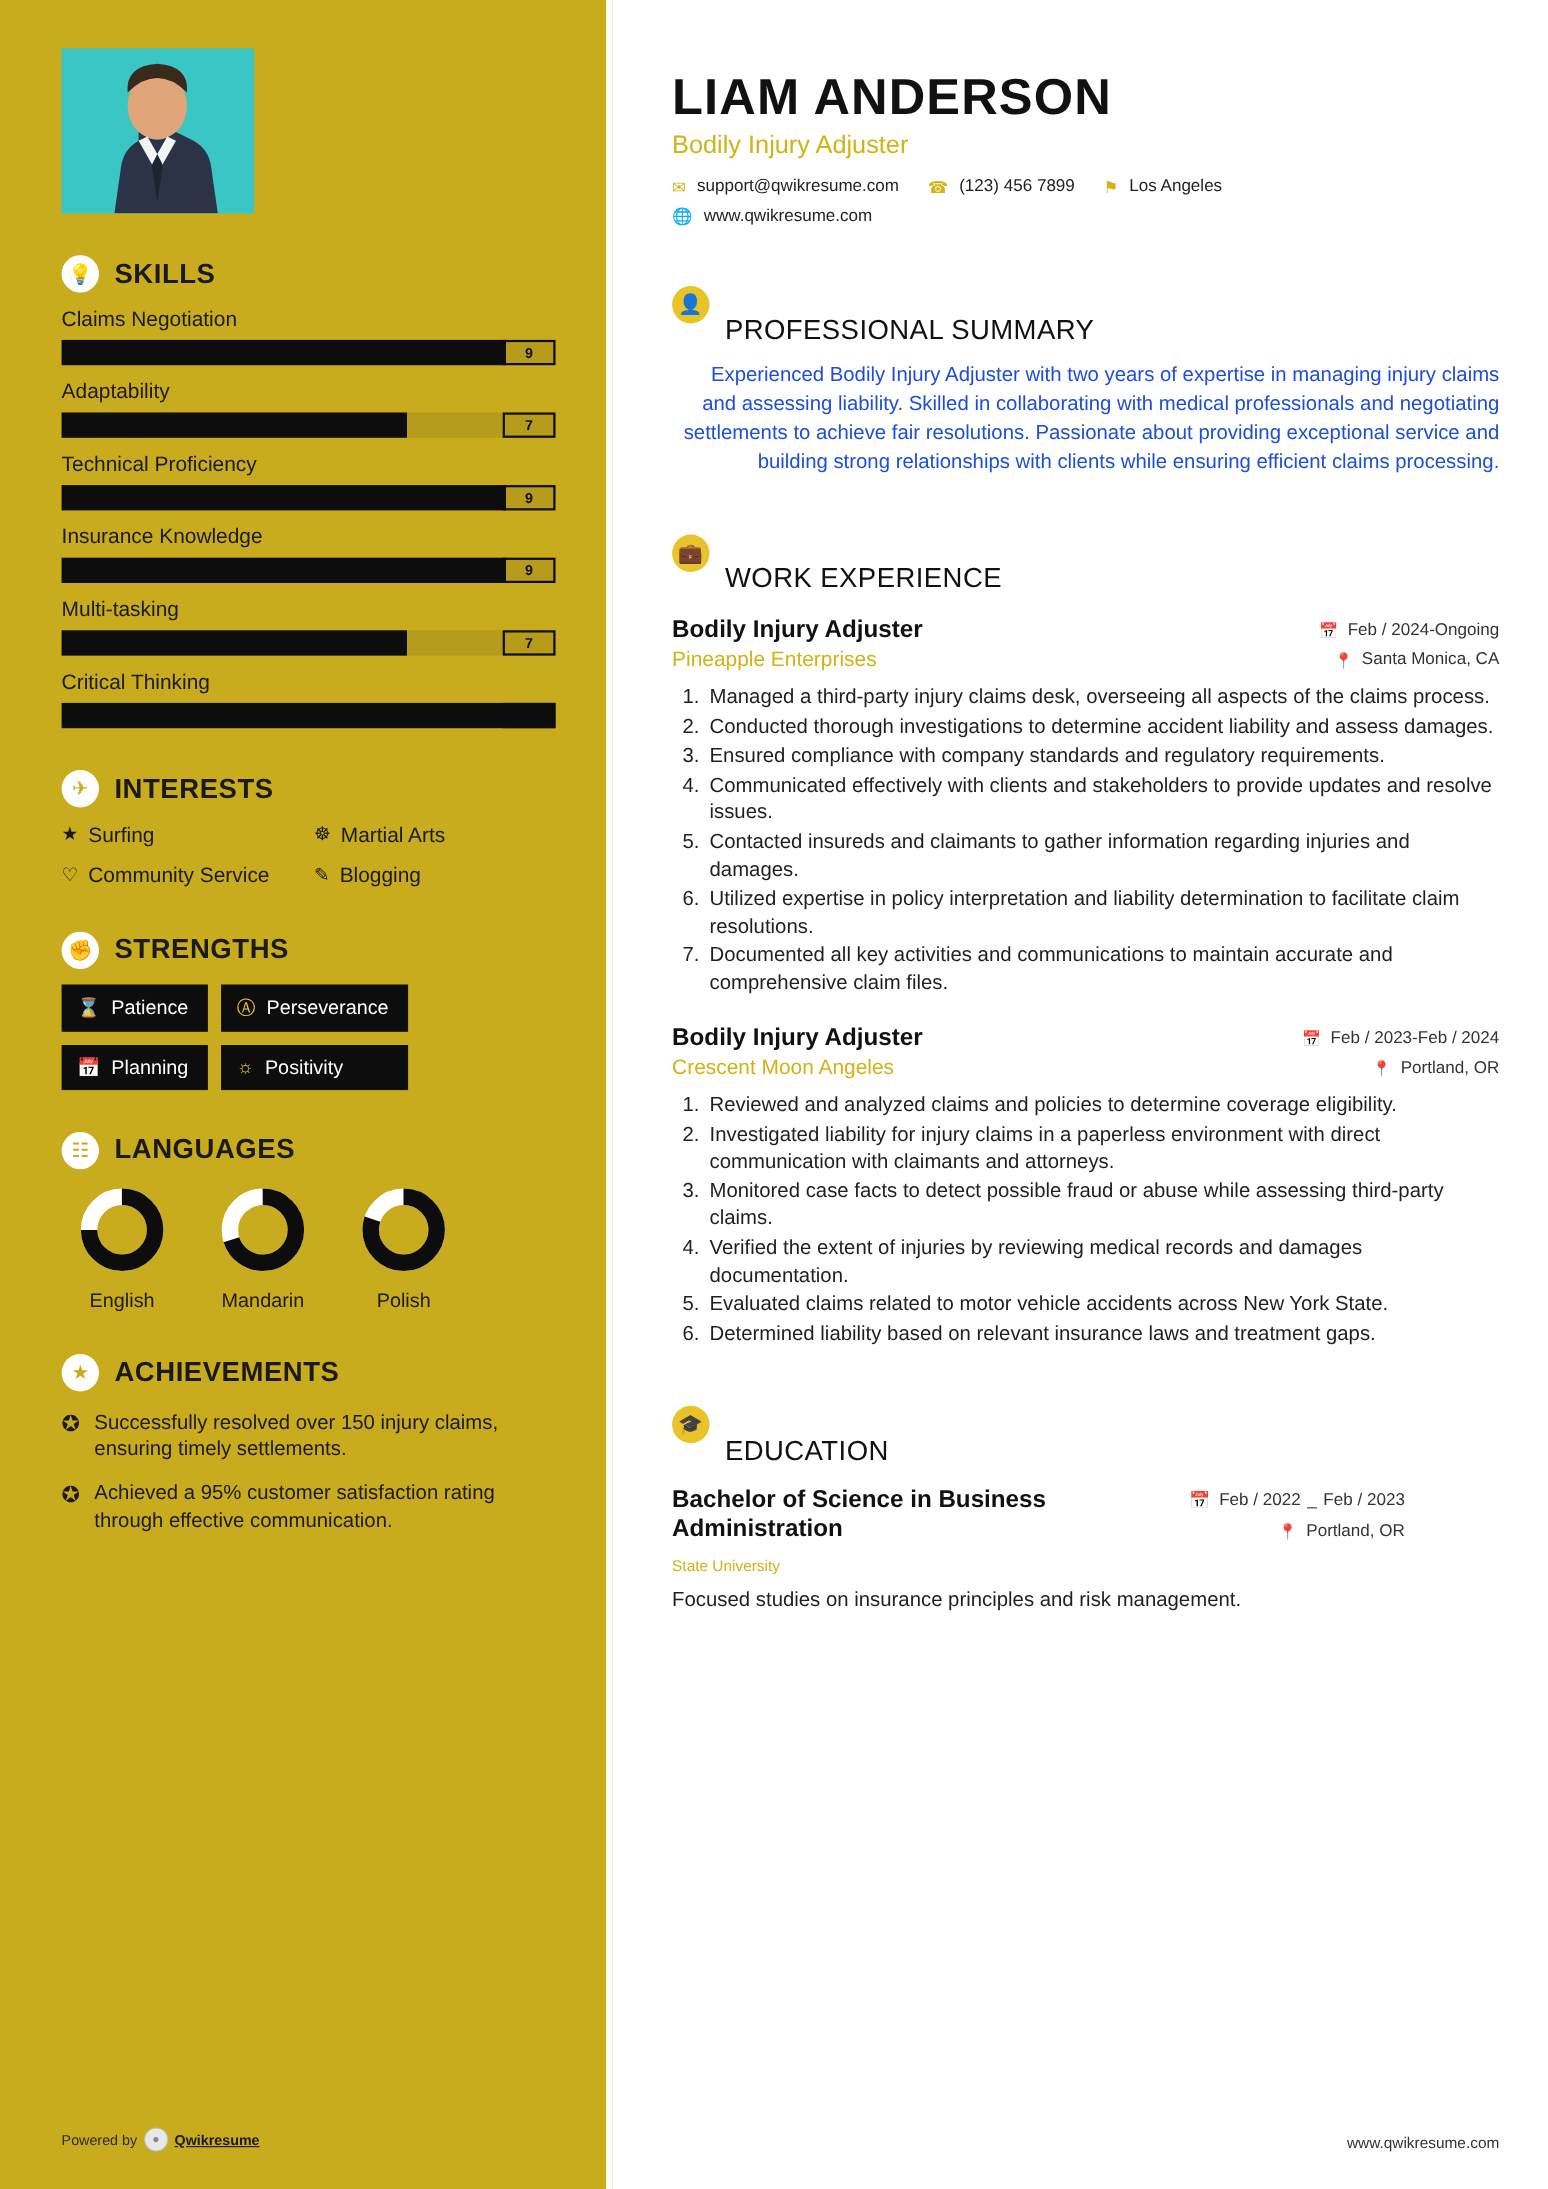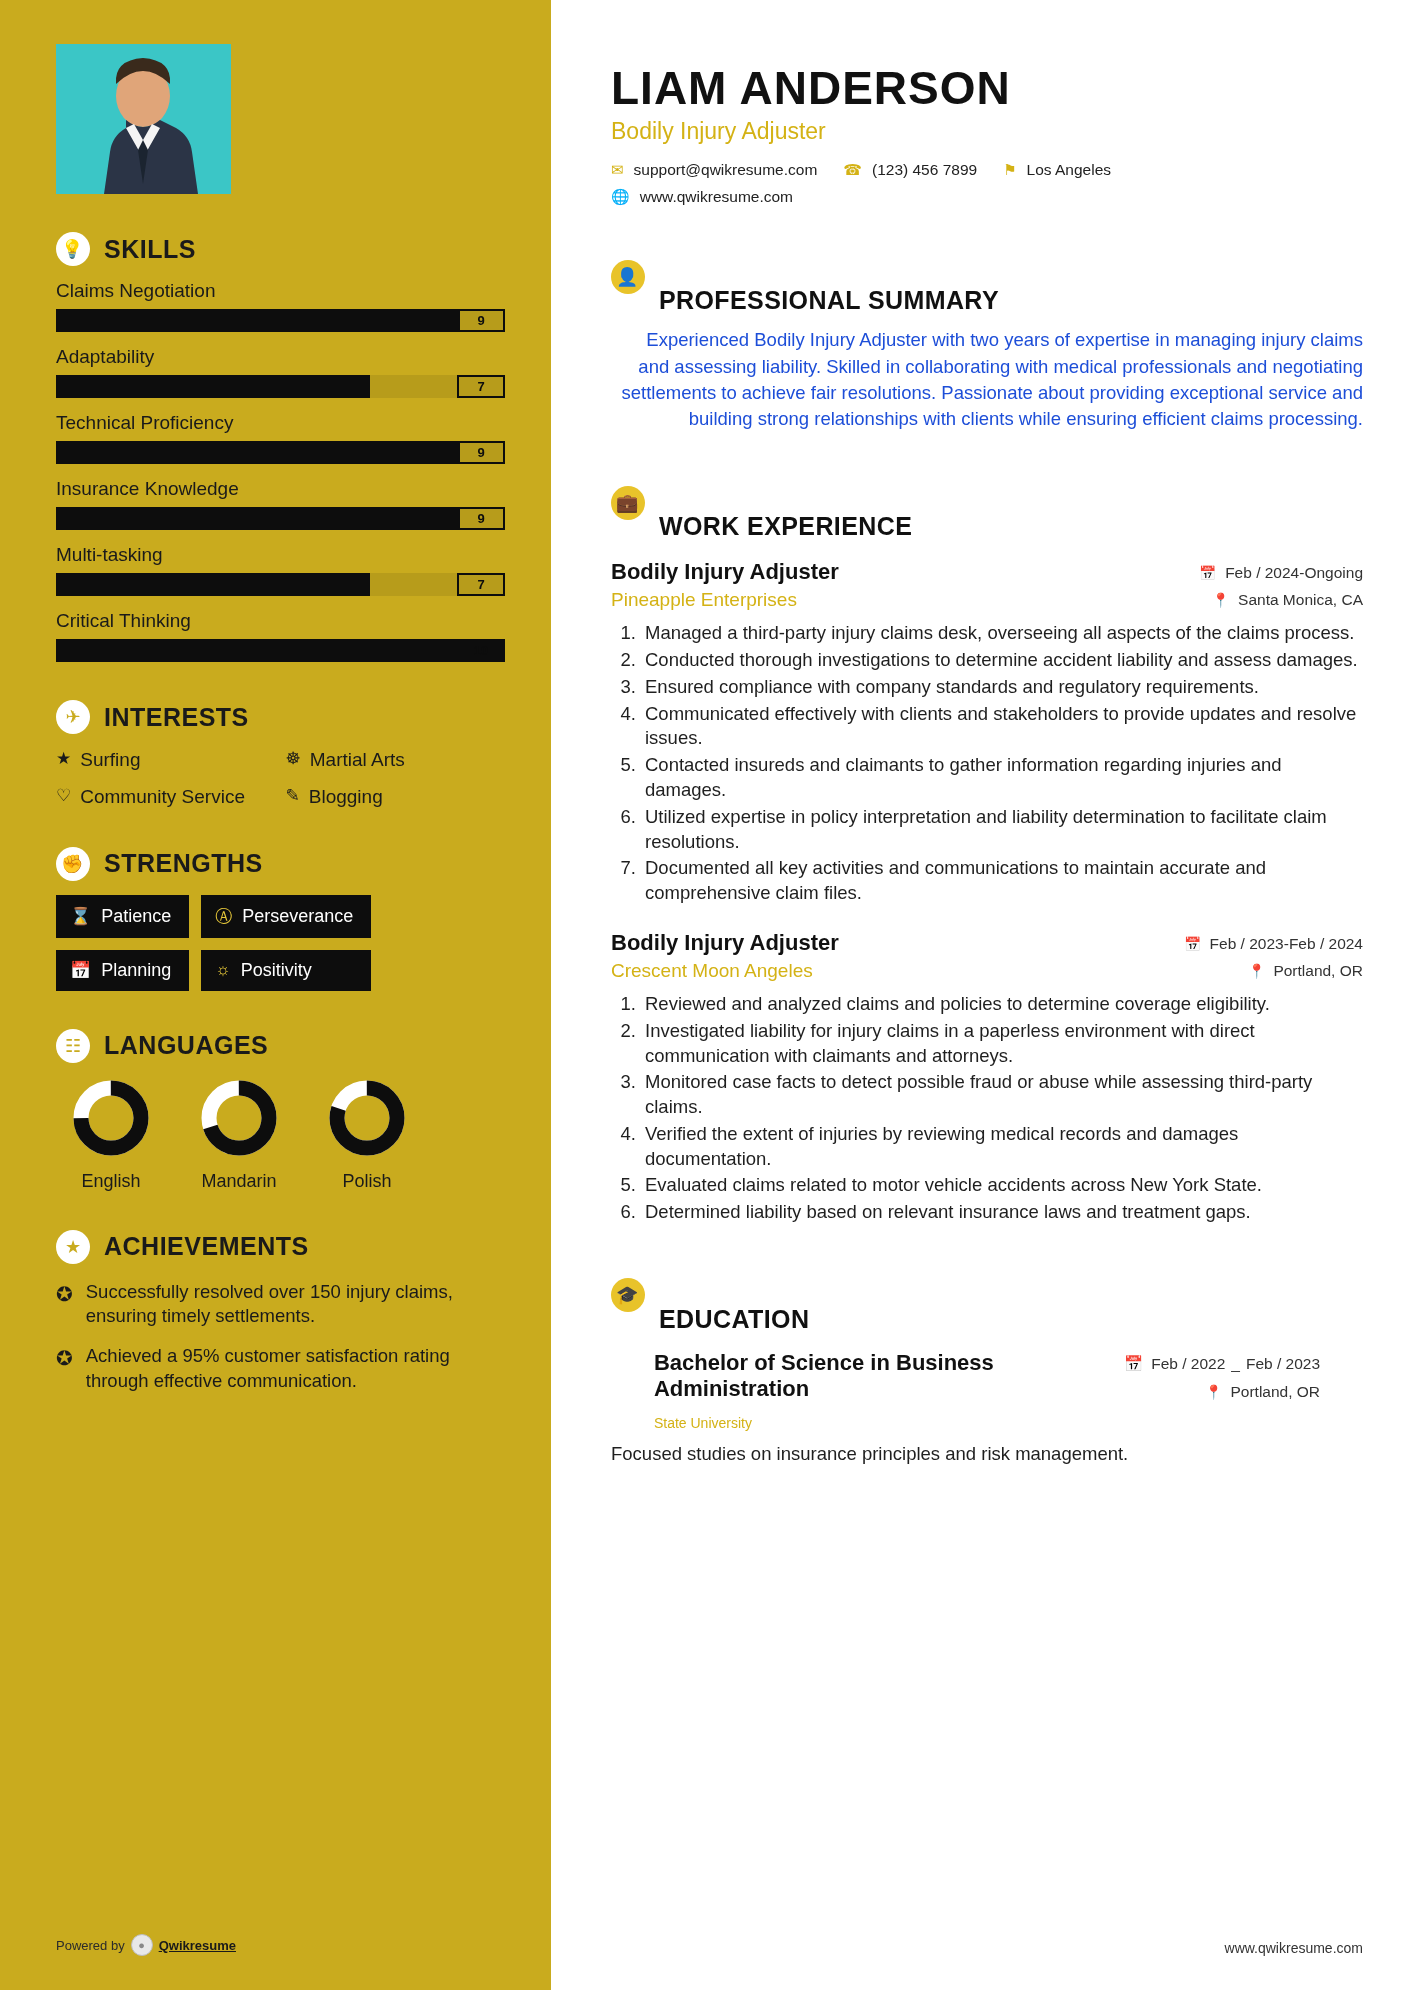--- a/index.html
+++ b/index.html
@@ -204,21 +204,21 @@
     margin-bottom: 12px;
   }
   .rsec-head .circ {
     width: 34px; height: 34px; border-radius: 50%;
     background: #e8c32a; color: #ffffff;
     display:flex; align-items:center; justify-content:center;
     font-size: 18px;
     flex: 0 0 34px;
   }
   .rsec-head h2 {
-    font-size: 25px; font-weight: 700; color: #111111; letter-spacing: 0.4px; margin-top: 48px;
+    font-size: 25px; font-weight: 400; color: #111111; letter-spacing: 0.4px; margin-top: 48px;
   }
   .summary {
     font-size: 18.5px;
     line-height: 1.42;
     color: #1d4ed8;
     text-align: right;
   }
 
   .job-head {
     display: flex;
@@ -241,21 +241,21 @@
   .job-date .gi, .job-loc .gi { color: #555; font-size: 14px; }
 
   ol.bullets {
     margin: 10px 0 0 30px;
     font-size: 18.5px;
     line-height: 1.34;
     color: #1f1f1f;
   }
   ol.bullets li { margin-bottom: 2px; padding-left: 4px; }
 
-  .edu-head { display:flex; justify-content: center; align-items:flex-start; margin-top: 16px; }
+  .edu-head { display:flex; justify-content: flex-start; align-items:flex-start; margin-top: 16px; }
   .edu-title { font-size: 22px; font-weight: 700; color: #111111; max-width: 470px; line-height: 1.2; }
   .edu-school { font-size: 14px; color: #d4b215; margin-top: 12px; }
   .edu-dates { display:flex; align-items:center; gap: 8px; font-size: 15.5px; color: #333; }
   .edu-dates .two { display:flex; gap: 6px; }
   .edu-dates .two span { display:block; text-align:center; line-height:1.2; }
   .edu-desc { font-size: 18.5px; color: #1f1f1f; margin-top: 12px; }
 
   .site-foot {
     position: absolute;
     right: 44px;

